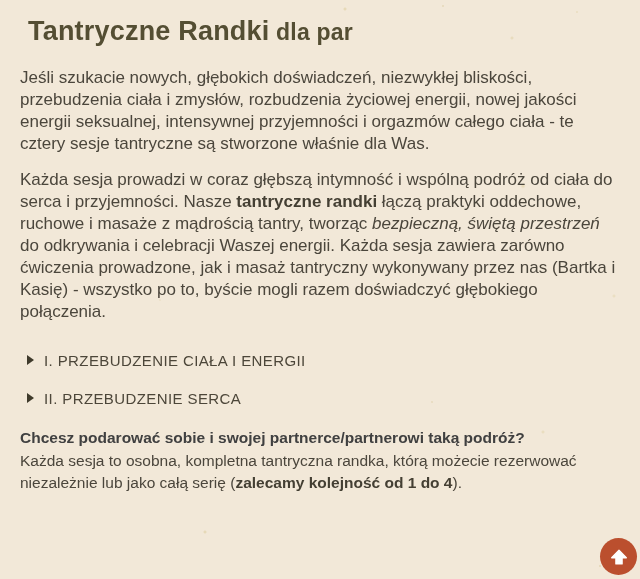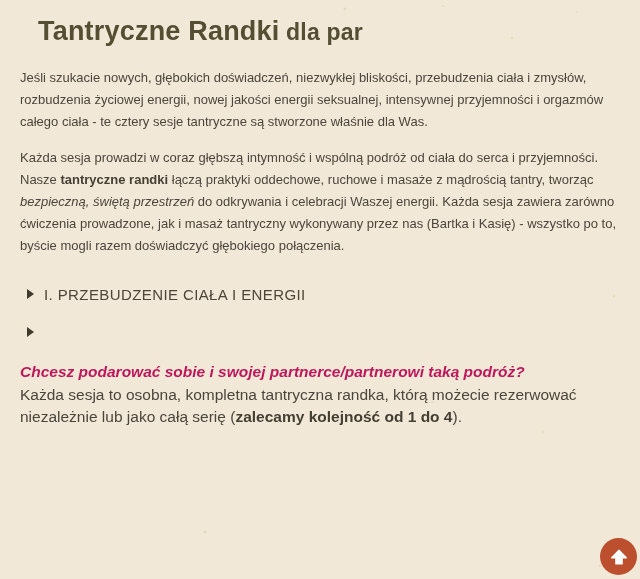--- a/index.html
+++ b/index.html
@@ -26,31 +26,31 @@
       radial-gradient(circle 2px at 600px 566px,rgba(186,162,80,.40), transparent 70%),
       radial-gradient(circle 2px at 160px 300px,rgba(210,192,130,.30), transparent 70%),
       radial-gradient(circle 2px at 330px 106px,rgba(210,192,130,.30), transparent 70%);
     font-family: "Liberation Sans", "DejaVu Sans", sans-serif;
     color: #4b463c;
   }
   .content {
     padding: 13px 20px 0 20px;
   }
   h1 {
-    margin: 0 0 18px 18px;
+    margin: 0 0 18px 8px;
     color: #544e33;
     font-weight: 600;
     line-height: 33px;
     letter-spacing: .2px;
   }
   .title-main { font-size: 27px; }
   .title-sub  { font-size: 23px; font-weight: 600; }
   p.body-text {
     margin: 0 0 14px 0;
-    font-size: 13px;
+    font-size: 17px;
     line-height: 22px;
   }
   p.body-text b { color: #443f33; }
   .kliknij { margin: 20px 0 0 0; }
   .accordion { margin: 28px 0 4px 0; }
   .acc-item {
     display: flex;
     align-items: center;
     margin: 0 0 20px 7px;
     height: 18px;
@@ -66,21 +66,21 @@
     border-bottom: 5px solid transparent;
     margin-right: 10px;
     flex: 0 0 auto;
   }
   .outro { margin-top: 8px; }
   .outro p {
     margin: 0;
     font-size: 15.5px;
     line-height: 22.5px;
   }
-  .outro .question { font-weight: bold; color: #be185d; font-style: italic; }
+  .outro .question { font-weight: bold; color: #404040; }
   .outro b { color: #443f33; }
   .scroll-top {
     position: absolute;
     right: 3px;
     bottom: 4px;
     width: 37px;
     height: 37px;
     border-radius: 50%;
     background: #bb4f2e;
     border: none;
@@ -104,20 +104,21 @@
   <p class="body-text"><span>Każda sesja prowadzi w coraz głębszą intymność i wspólną podróż od ciała do serca i przyjemności. Nasze </span><b>tantryczne randki</b><span> łączą praktyki oddechowe, ruchowe i masaże z mądrością tantry, tworząc </span><em>bezpieczną, świętą przestrzeń</em><span> do odkrywania i celebracji Waszej energii. Każda sesja zawiera zarówno ćwiczenia prowadzone, jak i masaż tantryczny wykonywany przez nas (Bartka i Kasię) - wszystko po to, byście mogli razem doświadczyć głębokiego połączenia.</span></p>
 
 
   <div class="accordion">
     <div class="acc-item">
       <span class="tri"></span>
       <span>I. PRZEBUDZENIE CIAŁA I ENERGII</span>
     </div>
     <div class="acc-item">
       <span class="tri"></span>
+      <span>II. PRZEBUDZENIE SERCA</span>
     </div>
   </div>
 
   <div class="outro">
     <p class="question"><span>Chcesz podarować sobie i swojej partnerce/partnerowi taką podróż?</span></p>
     <p><span>Każda sesja to osobna, kompletna tantryczna randka, którą możecie rezerwować niezależnie lub jako całą serię (</span><b>zalecamy kolejność od 1 do 4</b><span>).</span></p>
 
   </div>
 
 </div>

